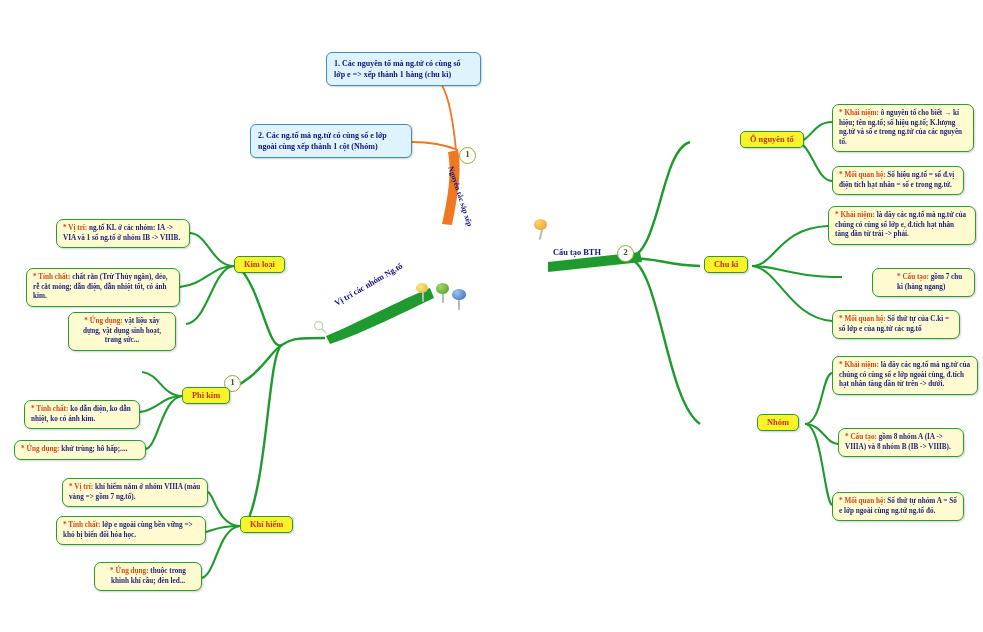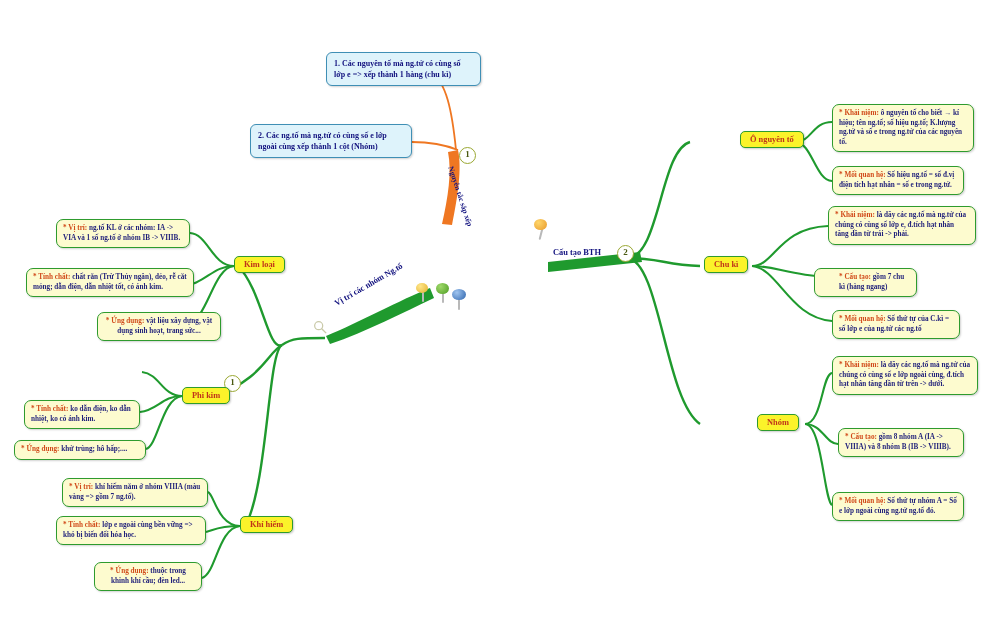--- a/index.html
+++ b/index.html
@@ -190,21 +190,21 @@
   </div>
   <div class="node leaf" style="left:832px;top:166px;width:132px;">
     <span class="k">* Mối quan hệ:</span><span> Số hiệu ng.tố = số đ.vị điện tích hạt nhân = số e trong ng.tử.</span>
   </div>
 
   <div class="node cat" style="left:704px;top:256px;">Chu kì</div>
 
   <div class="node leaf" style="left:828px;top:206px;width:148px;">
     <span class="k">* Khái niệm:</span><span> là dãy các ng.tố mà ng.tử của chúng có cùng số lớp e, đ.tích hạt nhân tăng dần từ trái -&gt; phải.</span>
   </div>
-  <div class="node leaf" style="left:814px;top:268px;width:103px;padding-left:24px;">
+  <div class="node leaf" style="left:872px;top:268px;width:103px;padding-left:24px;">
     <span class="k">* Cấu tạo:</span><span> gồm 7 chu kì (hàng ngang)</span>
   </div>
   <div class="node leaf" style="left:832px;top:310px;width:128px;">
     <span class="k">* Mối quan hệ:</span><span> Số thứ tự của C.kì = số lớp e của ng.tử các ng.tố</span>
   </div>
 
   <div class="node cat" style="left:757px;top:414px;">Nhóm</div>
 
   <div class="node leaf" style="left:832px;top:356px;width:146px;">
     <span class="k">* Khái niệm:</span><span> là dãy các ng.tố mà ng.tử của chúng có cùng số e lớp ngoài cùng, đ.tích hạt nhân tăng dần từ trên -&gt; dưới.</span>
@@ -214,24 +214,24 @@
   </div>
   <div class="node leaf" style="left:832px;top:492px;width:132px;">
     <span class="k">* Mối quan hệ:</span><span> Số thứ tự nhóm A = Số e lớp ngoài cùng ng.tử ng.tố đó.</span>
   </div>
 
   <div class="node cat" style="left:234px;top:256px;">Kim loại</div>
 
   <div class="node leaf" style="left:56px;top:219px;width:134px;">
     <span class="k">* Vị trí:</span><span> ng.tố KL ở các nhóm: IA -&gt; VIA và 1 số ng.tố ở nhóm IB -&gt; VIIIB.</span>
   </div>
-  <div class="node leaf" style="left:26px;top:268px;width:168px;">
+  <div class="node leaf" style="left:26px;top:268px;width:154px;">
     <span class="k">* Tính chất:</span><span> chất rắn (Trừ Thủy ngân), dẻo, rễ cắt mỏng; dẫn điện, dẫn nhiệt tốt, có ánh kim.</span>
   </div>
-  <div class="node leaf center-txt" style="left:68px;top:312px;width:124px;margin-left:29px;">
+  <div class="node leaf center-txt" style="left:68px;top:312px;width:108px;">
     <span class="k">* Ứng dụng:</span><span> vật liệu xây dựng, vật dụng sinh hoạt, trang sức...</span>
   </div>
 
   <div class="node cat" style="left:182px;top:387px;">Phi kim</div>
 
   <div class="node leaf" style="left:14px;top:440px;width:132px;">
     <span class="k">* Ứng dụng:</span><span> khử trùng; hô hấp;....</span>
   </div>
   <div class="node leaf" style="left:24px;top:400px;width:116px;">
     <span class="k">* Tính chất:</span><span> ko dẫn điện, ko dẫn nhiệt, ko có ánh kim.</span>

